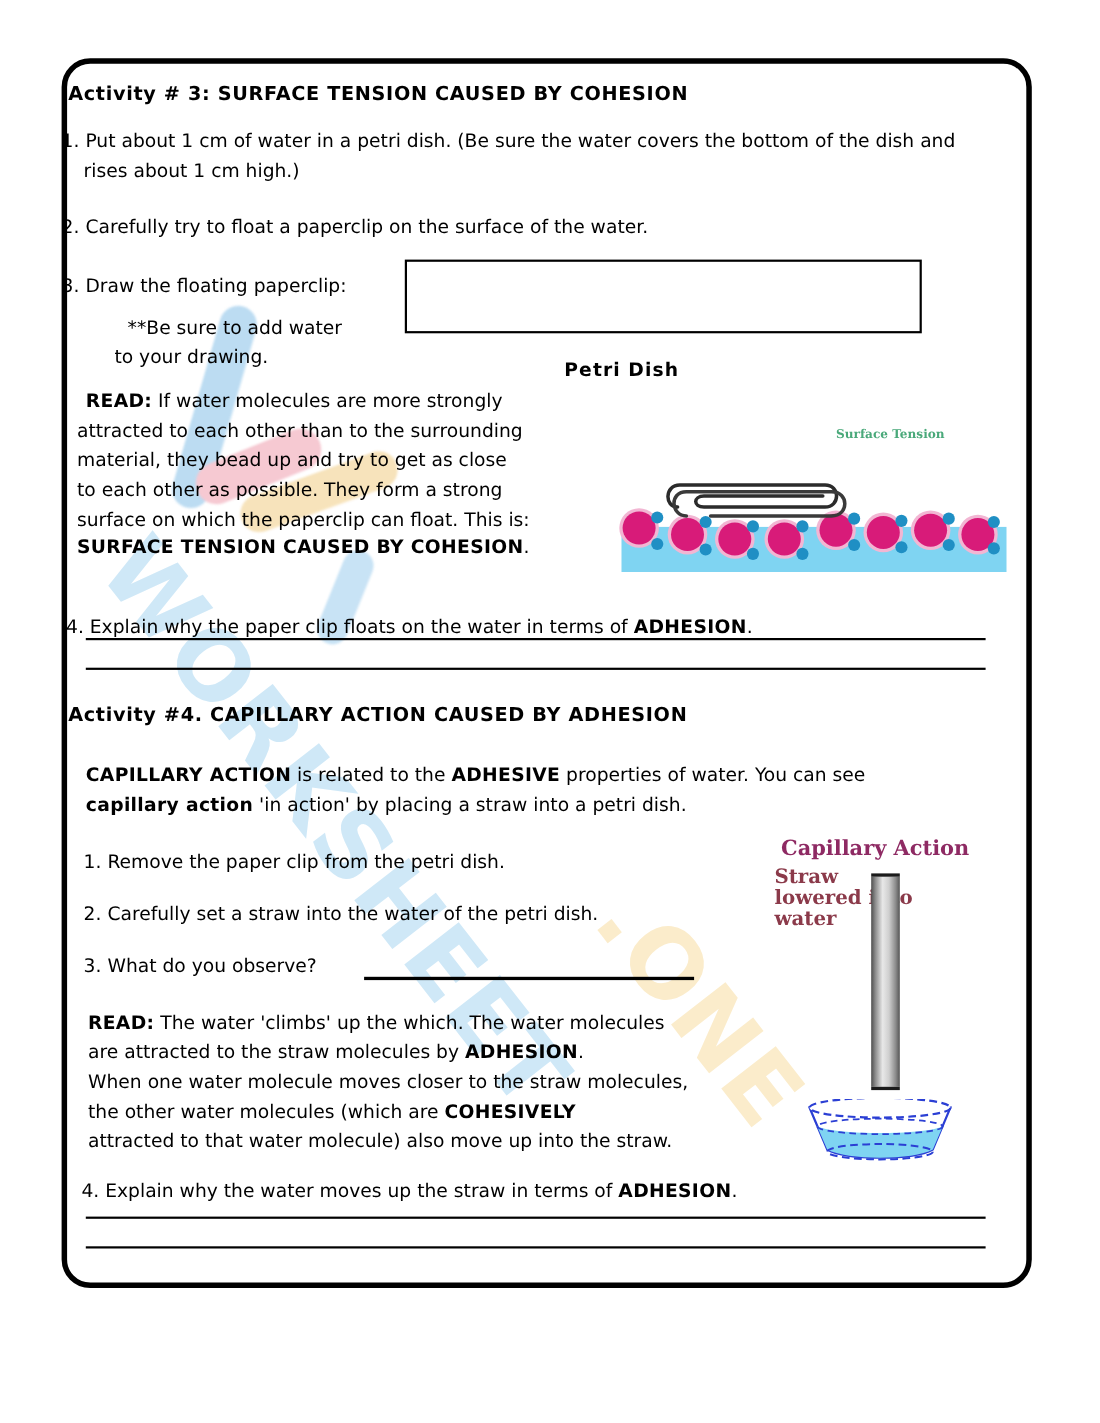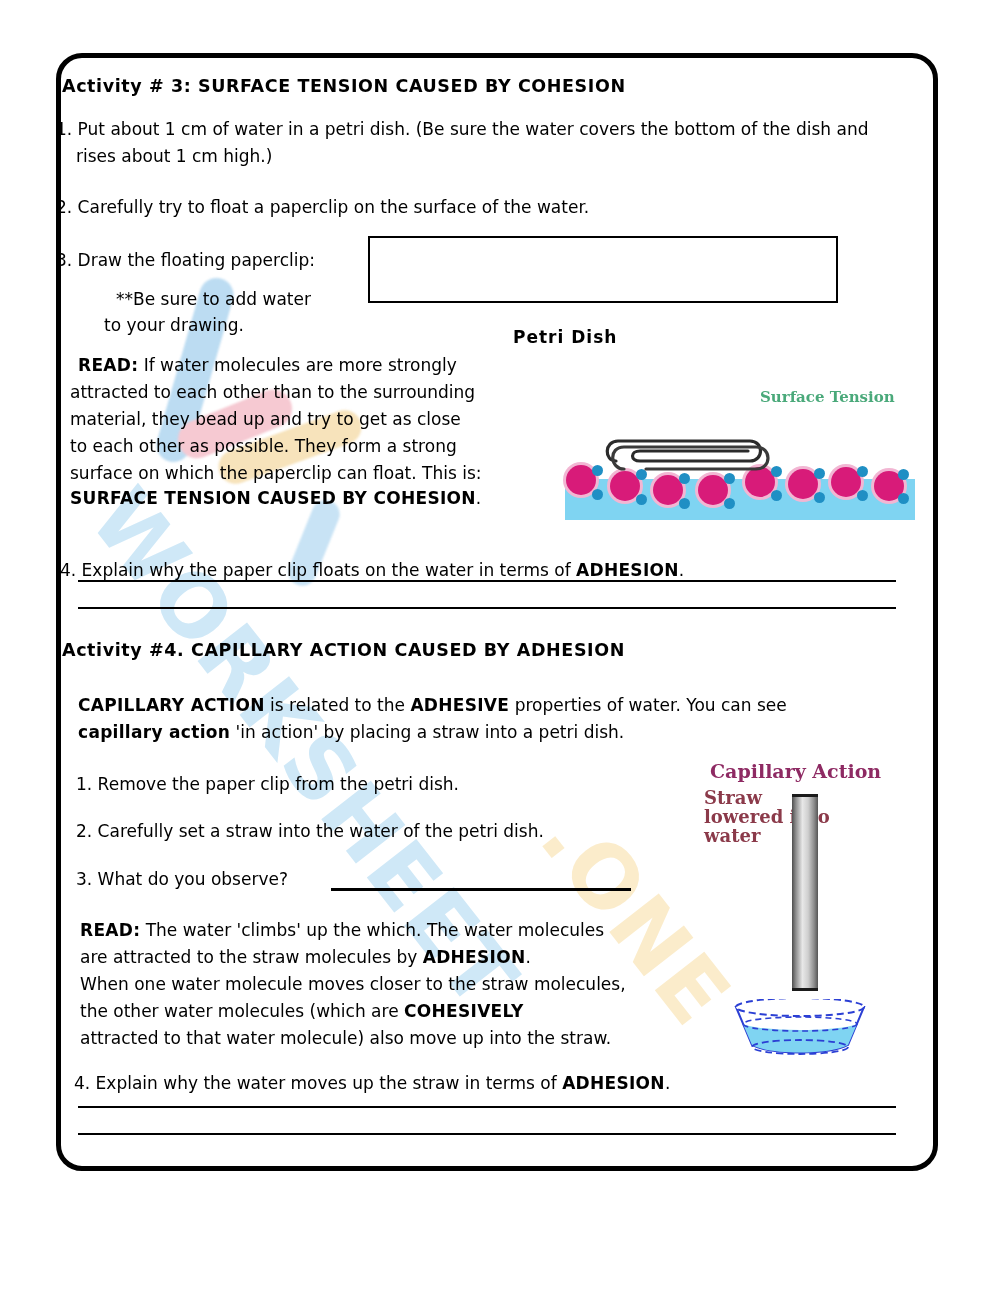--- a/index.html
+++ b/index.html
@@ -140,21 +140,21 @@
   #fig-surface {
     position: absolute;
     left: 540px; top: 383px;
     width: 375px; height: 145px;
   }
   #st-title {
     position: absolute;
     left: 220px; top: 5px;
     font-family: "DejaVu Serif", serif;
     font-weight: bold;
-    font-size: 15px;
+    font-size: 11px;
     color: #4aa97a;
     white-space: nowrap;
   }
   #st-water {
     position: absolute;
     left: 25px; top: 96px;
     width: 350px; height: 41px;
     background: #7fd4f2;
   }
   .st-mol {

